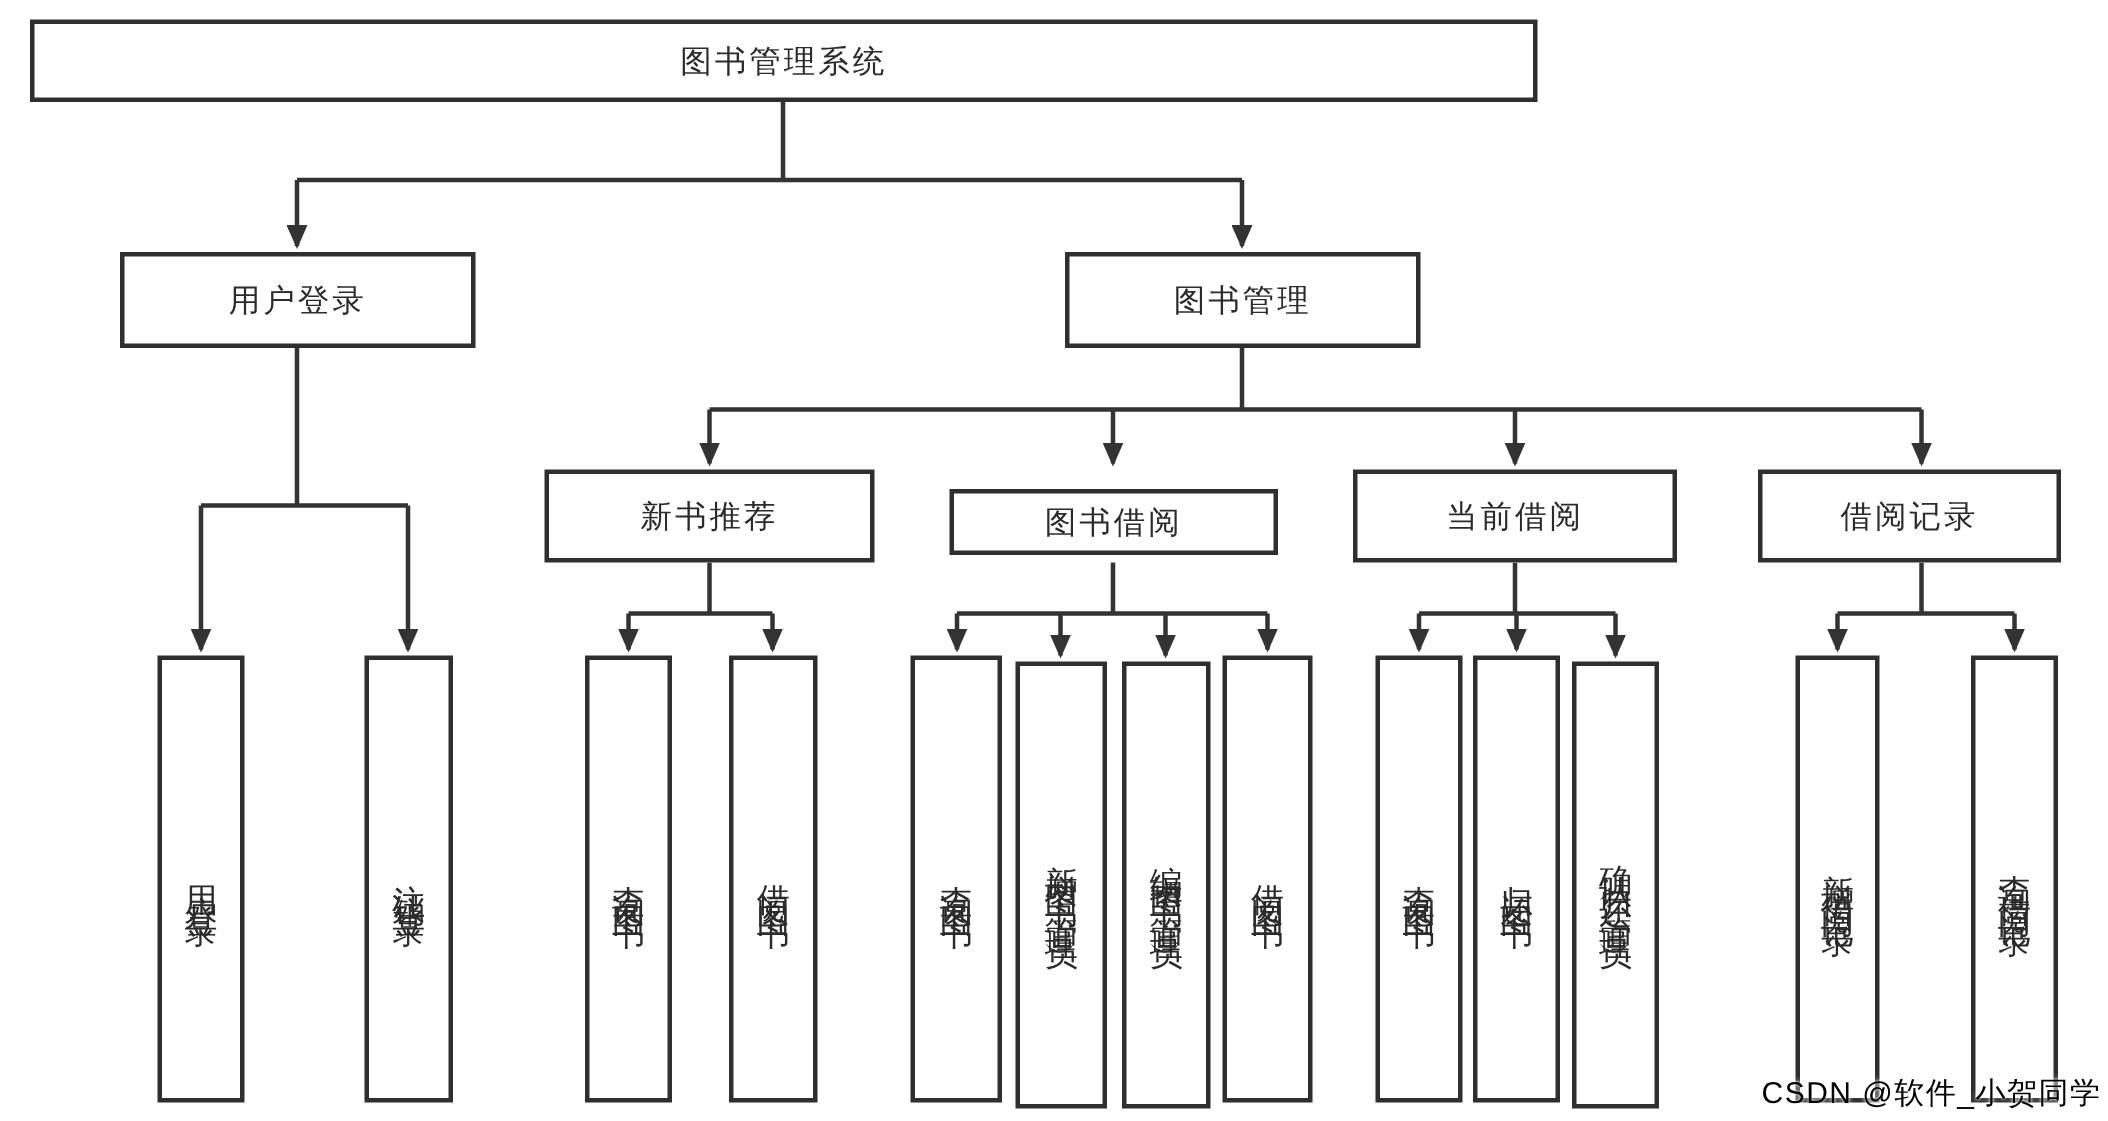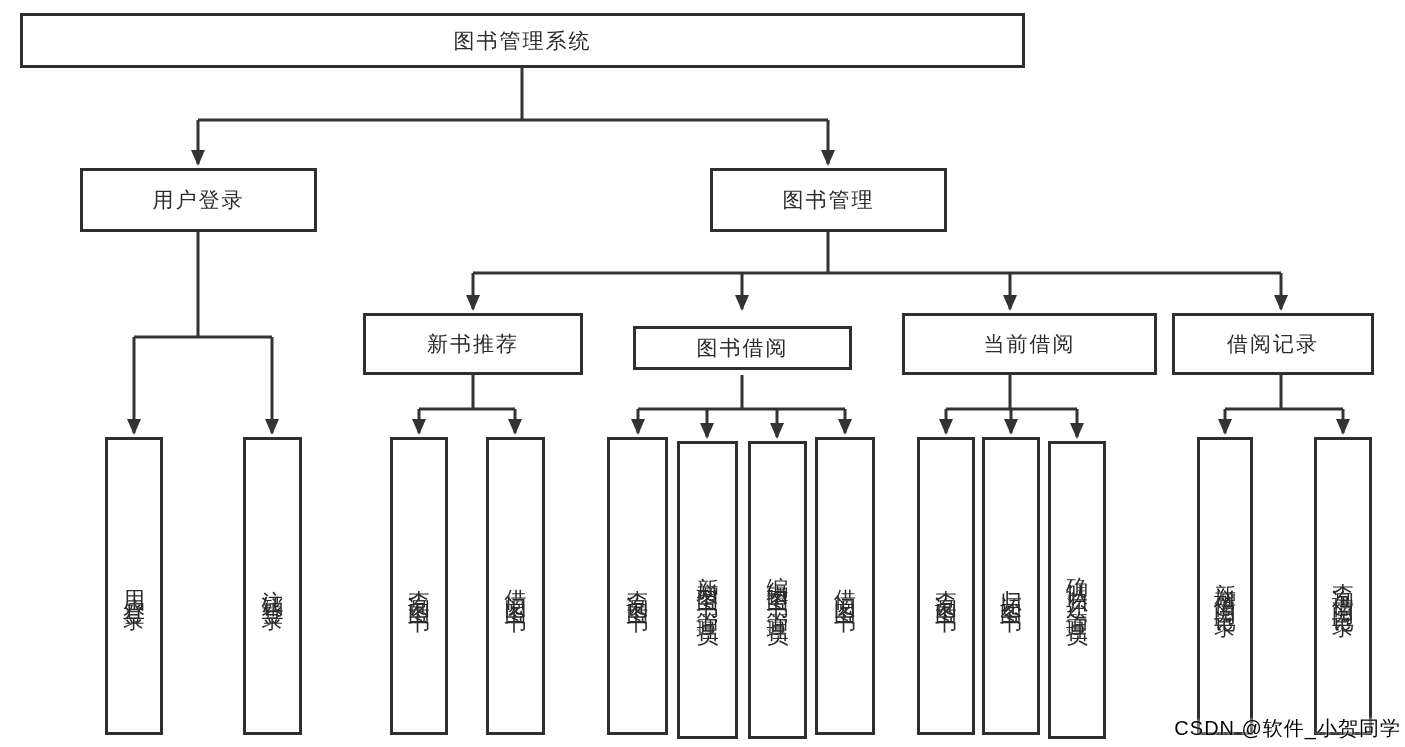--- a/index.html
+++ b/index.html
@@ -102,21 +102,21 @@
     </g>
   </svg>
 
   <div class="box" style="left:20px; top:13px; width:1005px; height:55px;">图书管理系统</div>
 
   <div class="box" style="left:80px; top:168px; width:237px; height:64px;">用户登录</div>
   <div class="box" style="left:363px; top:313px; width:220px; height:62px;">新书推荐</div>
 
   <div class="box" style="left:710px; top:168px; width:237px; height:64px;">图书管理</div>
   <div class="box" style="left:633px; top:326px; width:219px; height:44px;">图书借阅</div>
-  <div class="box" style="left:902px; top:313px; width:255px; height:62px;">当前借阅</div>
+  <div class="box" style="left:902px; top:313px; width:216px; height:62px;">当前借阅</div>
   <div class="box" style="left:1172px; top:313px; width:202px; height:62px;">借阅记录</div>
 
   <div class="box leaf" style="left:105px; top:437px; width:58px; height:298px;">用户登录</div>
   <div class="box leaf" style="left:243px; top:437px; width:59px; height:298px;">注销登录</div>
 
   <div class="box leaf" style="left:390px; top:437px; width:58px; height:298px;">查询图书</div>
   <div class="box leaf" style="left:486px; top:437px; width:59px; height:298px;">借阅图书</div>
 
   <div class="box leaf" style="left:607px; top:437px; width:61px; height:298px;">查询图书</div>
   <div class="box leaf" style="left:677px; top:441px; width:61px; height:298px;">新增图书（管理员）</div>

